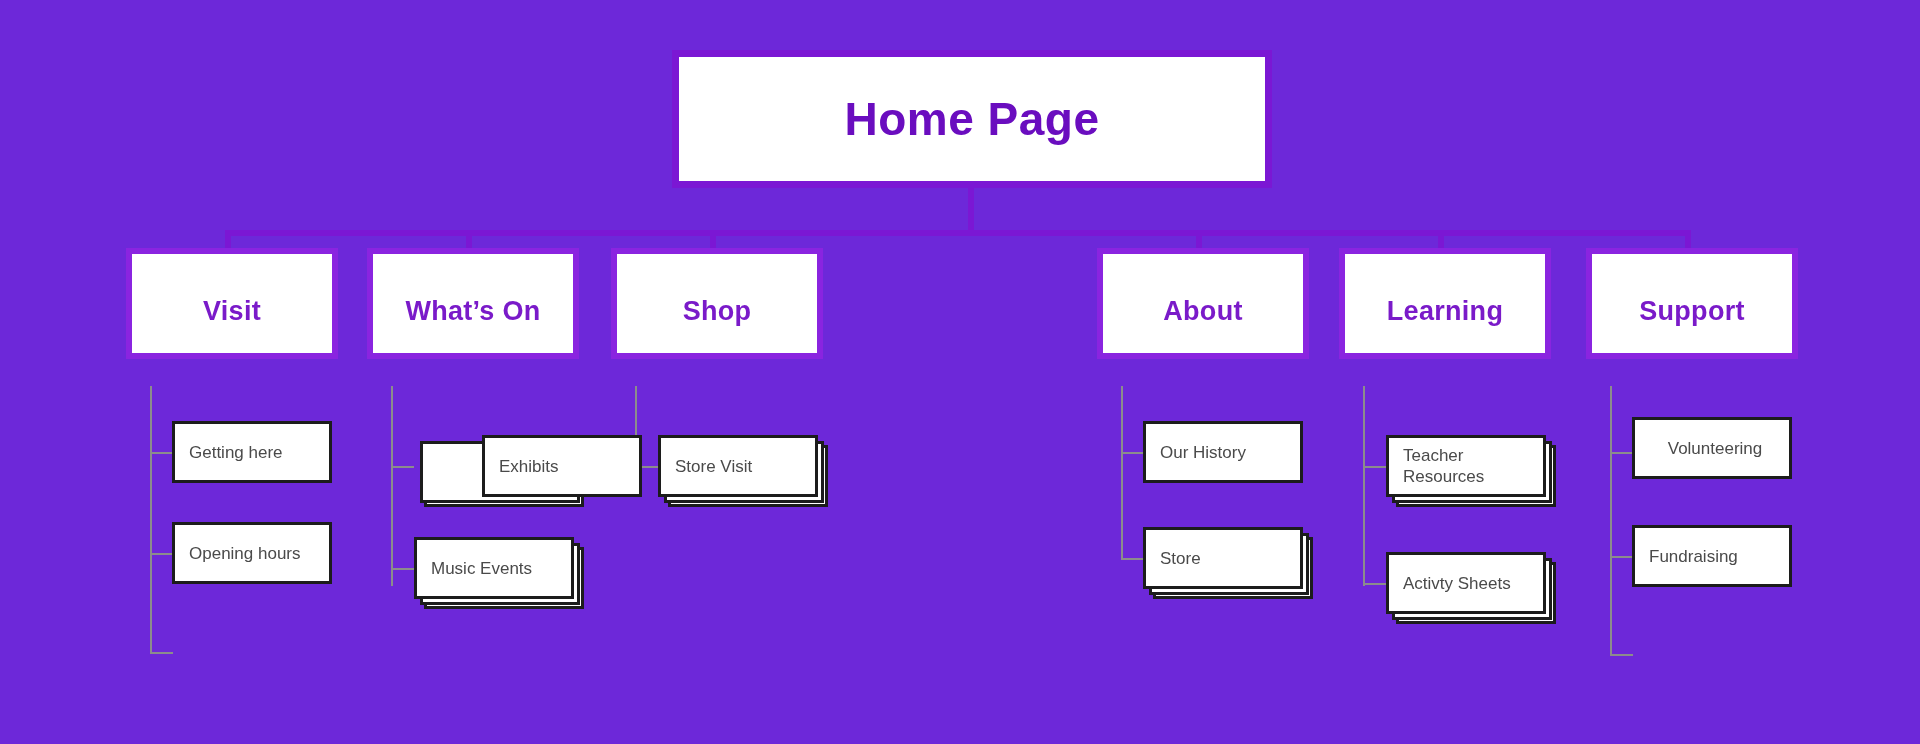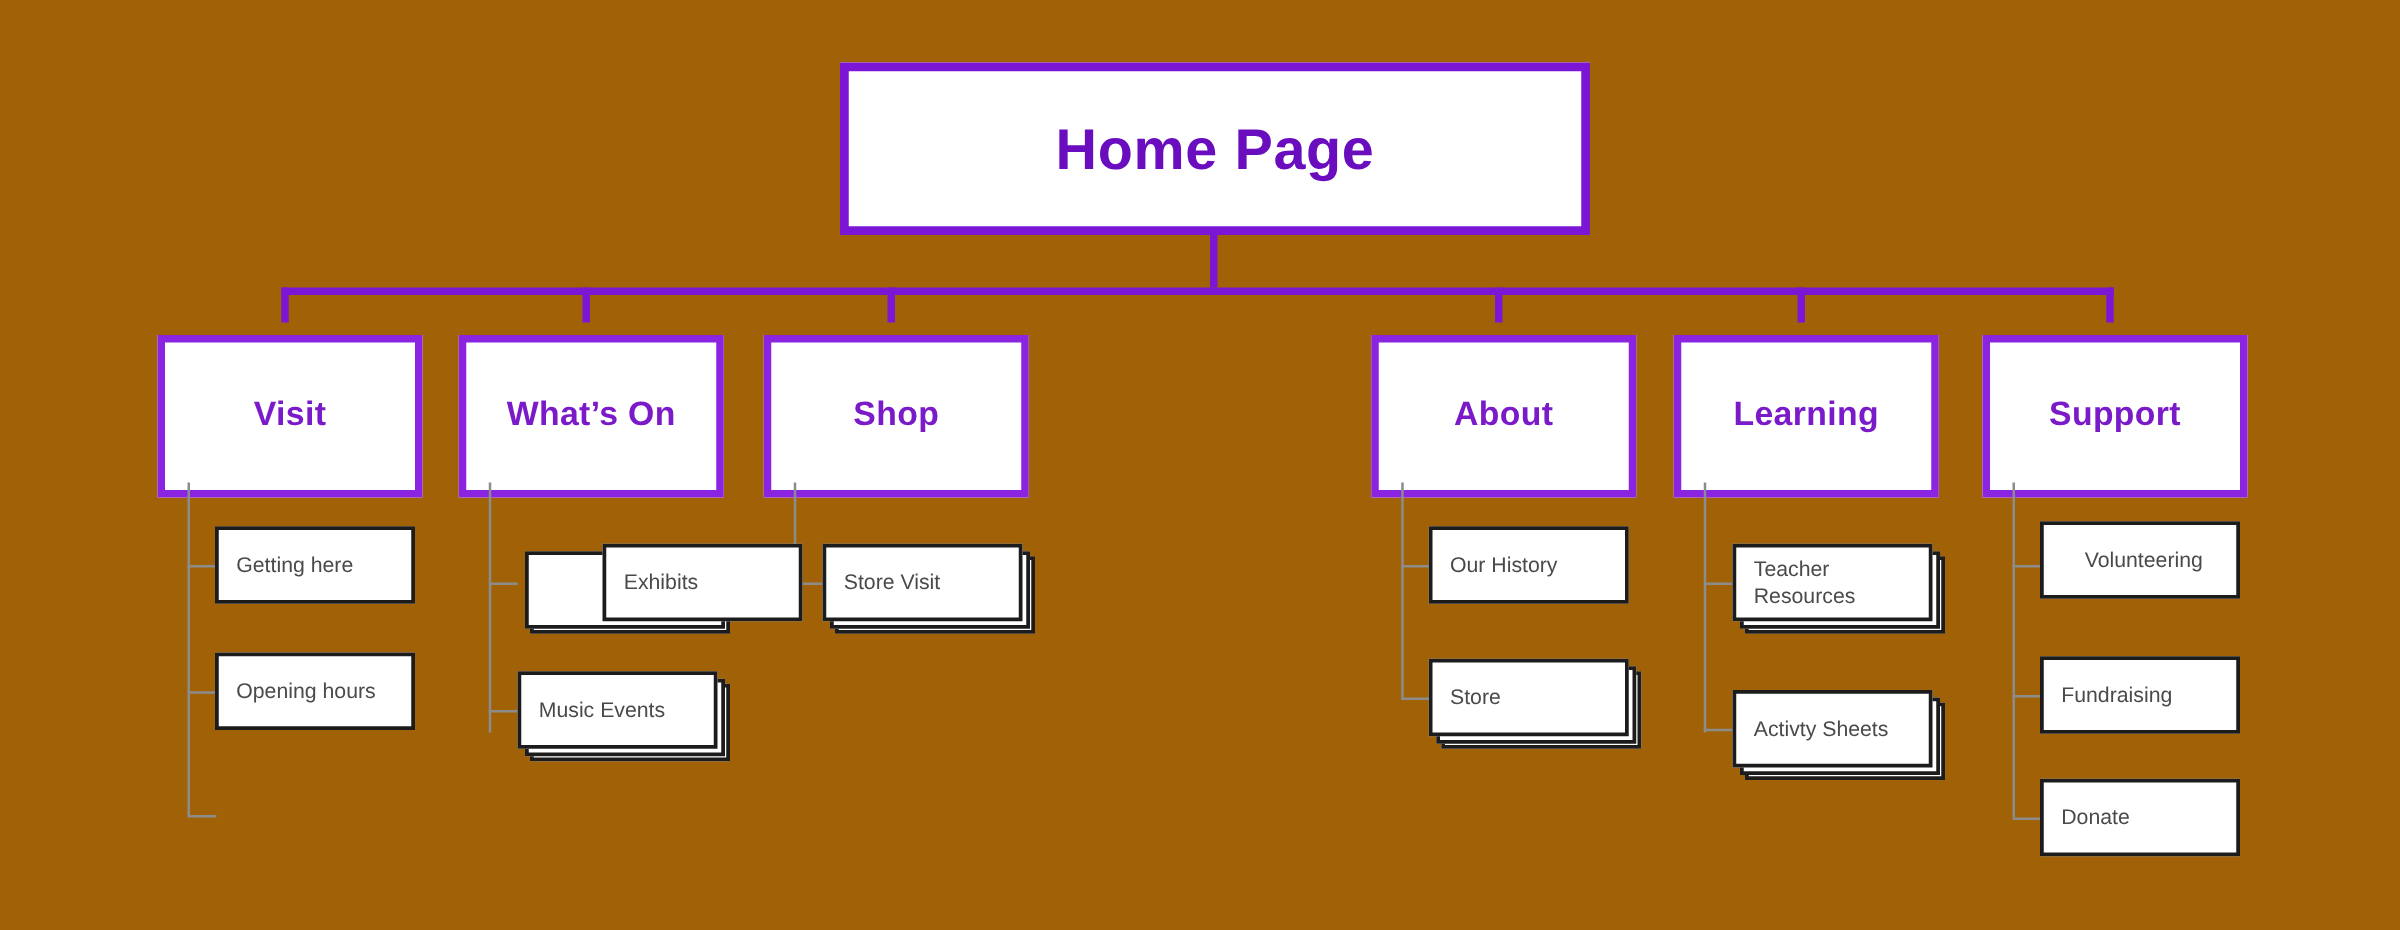--- a/index.html
+++ b/index.html
@@ -7,21 +7,21 @@
     padding: 0;
     background: #ffffff;
   }
   body {
     font-family: "Liberation Sans", sans-serif;
   }
   #canvas {
     position: relative;
     width: 1920px;
     height: 744px;
-    background: #a16207;
+    background: #6d28d9;
     overflow: hidden;
   }
 
   
   .root-node {
     position: absolute;
     left: 672px;
     top: 50px;
     width: 600px;
     height: 138px;
@@ -41,23 +41,23 @@
 
   
   .pstem {
     position: absolute;
     background: #7B17D4;
   }
 
   
   .cat-node {
     position: absolute;
-    top: 268px;
+    top: 248px;
     width: 212px;
-    height: 130px;
+    height: 111px;
     box-sizing: border-box;
     border: 6px solid #8A24E0;
     background: #ffffff;
   }
   .cat-label {
     position: absolute;
     left: 0;
     right: 0;
     top: 42px;
     text-align: center;
@@ -233,17 +233,14 @@
   <div class="tick" style="left:1610px; top:452px; width:23px;"></div>
   <div class="tick" style="left:1610px; top:556px; width:23px;"></div>
   <div class="tick" style="left:1610px; top:654px; width:23px;"></div>
 
   <div class="leaf" style="left:1632px; top:417px;text-align:center;">
     <span class="leaf-text">Volunteering</span>
   </div>
   <div class="leaf" style="left:1632px; top:525px;text-decoration:underline;">
     <span class="leaf-text">Fundraising</span>
   </div>
-  <div class="leaf" style="left:1632px; top:623px;">
-    <span class="leaf-text">Donate</span>
-  </div>
 
 </div>
 
 </body></html>

